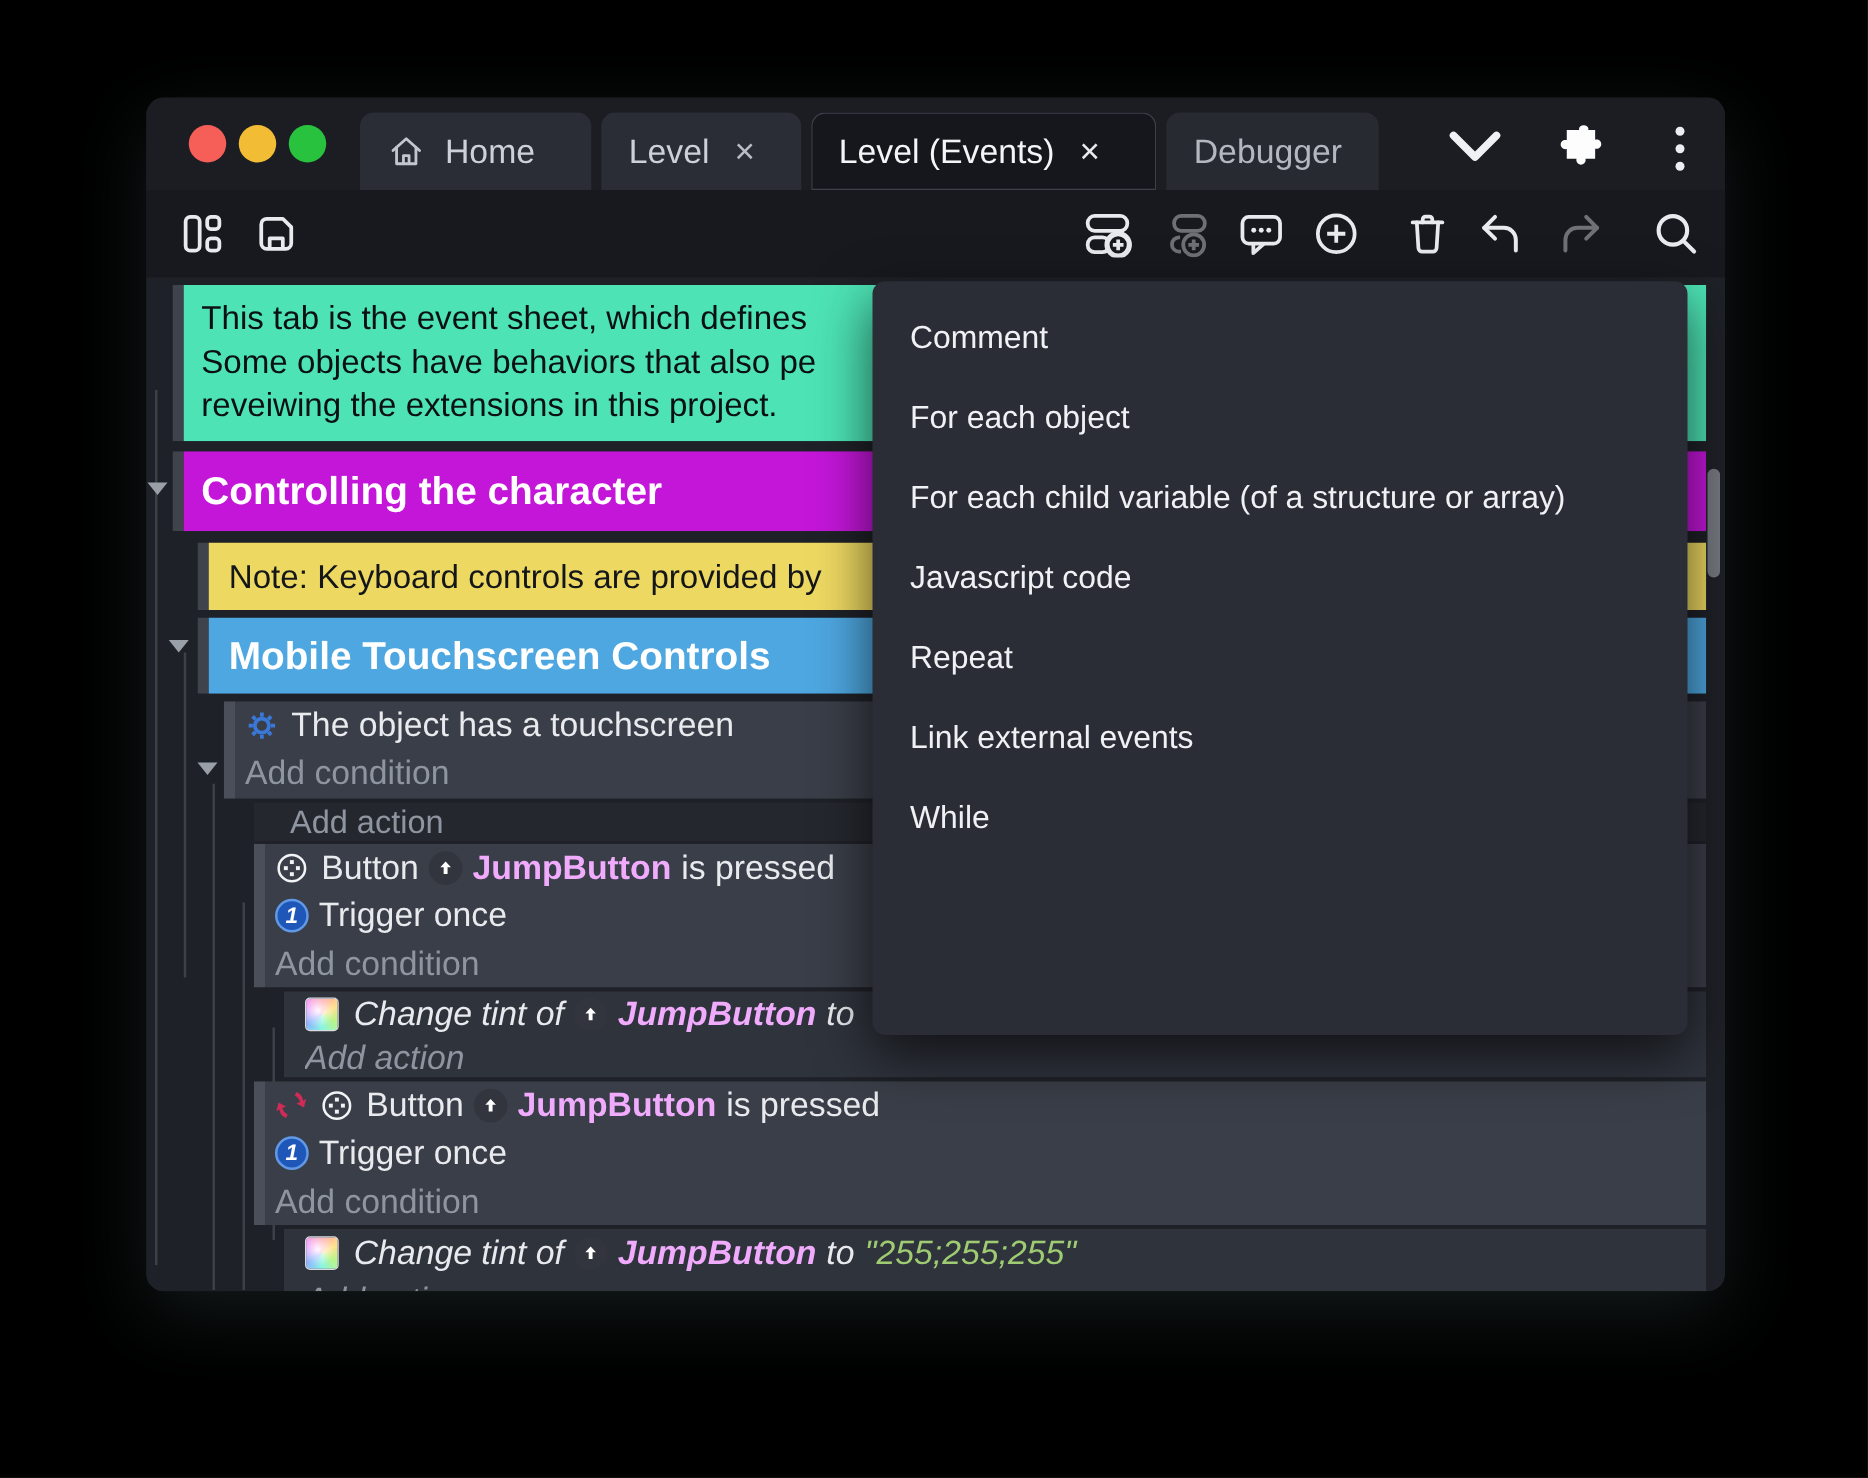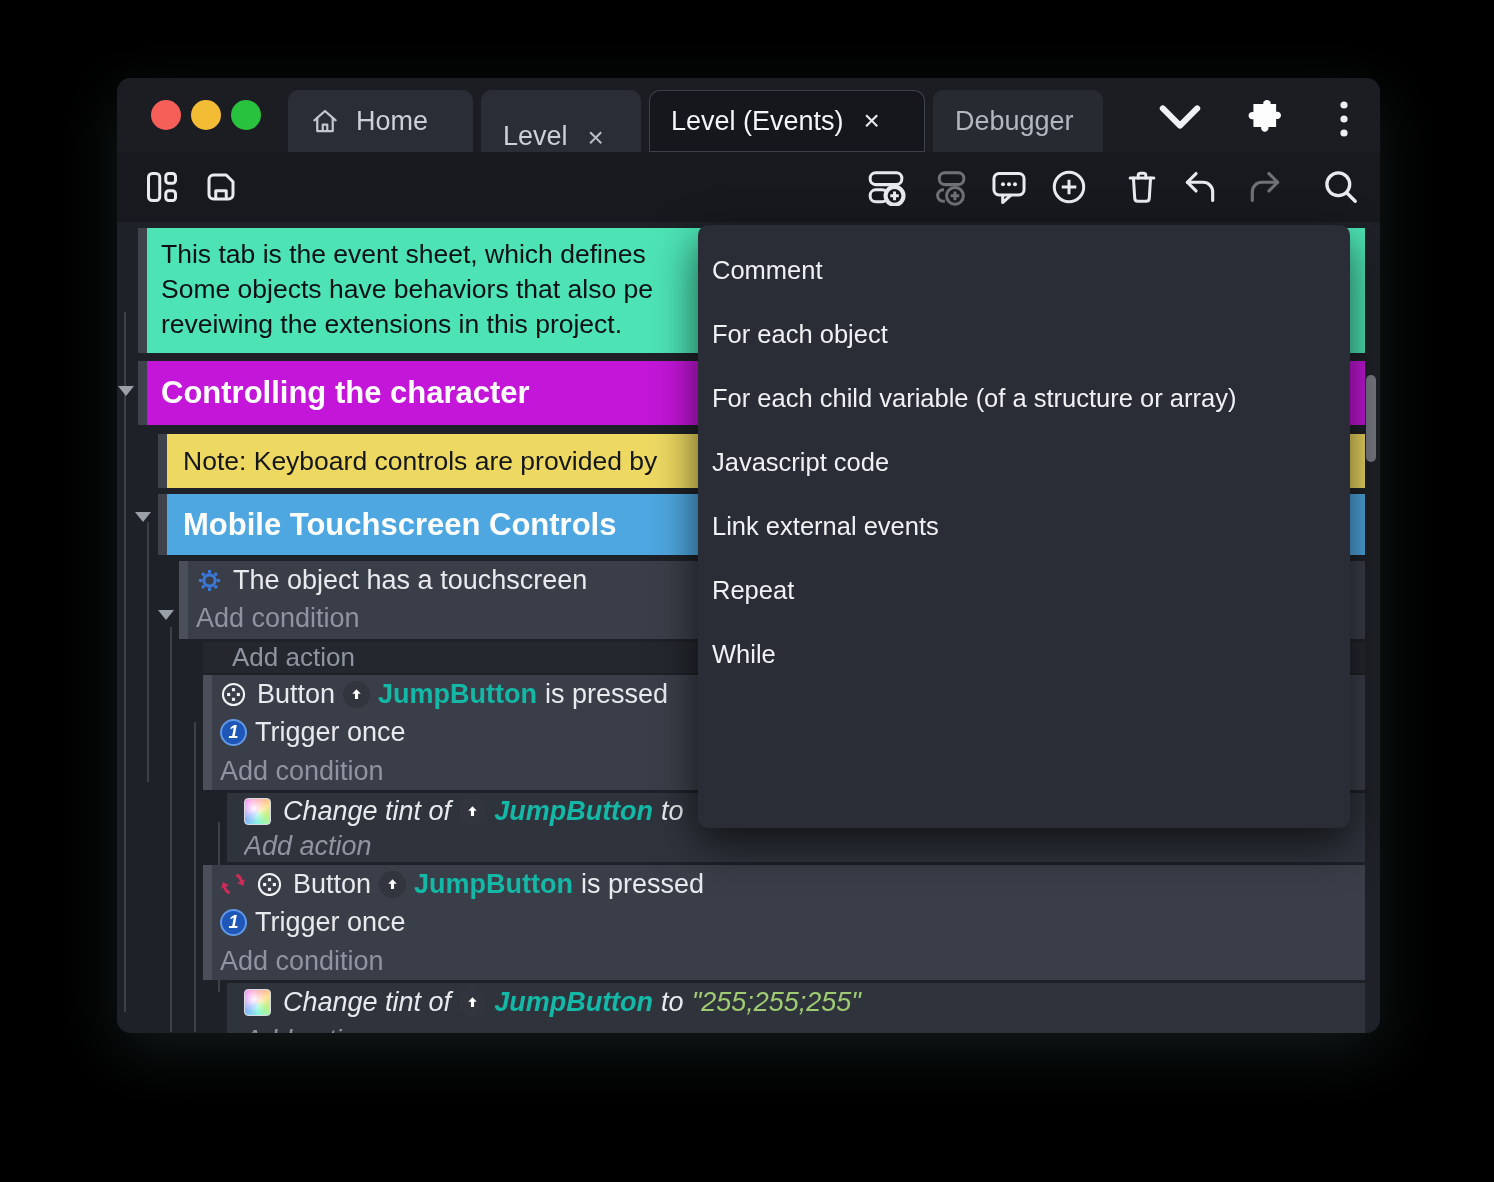--- a/index.html
+++ b/index.html
@@ -18,21 +18,21 @@
   .light.red{left:34px;background:#f65f58;}
   .light.yellow{left:74px;background:#f2bc34;}
   .light.green{left:114px;background:#28c23f;}
   .tab{
     position:absolute;top:12px;height:62px;border-radius:11px 11px 0 0;
     display:flex;align-items:center;gap:14px;padding:0 22px;box-sizing:border-box;
     font-size:27px;color:#ccd0d7;background:#2a2d35;cursor:default;
   }
   .tab .close{font-size:28px;color:#b9bdc5;margin-left:6px;line-height:1;}
   .tab.home{left:171px;width:185px;}
-  .tab.level{left:364px;width:160px;align-items:flex-end;}
+  .tab.level{left:364px;width:160px;}
   .tab.active{left:532px;width:276px;background:#15171d;color:#f4f5f7;
     box-shadow:inset 0 0 0 1px #3c4049;}
   .tab.active .close{color:#e8eaee;}
   .tab.debugger{left:816px;width:170px;color:#b3b7c0;background:#272a31;}
   .tbicon{position:absolute;top:26px;}
   svg{display:block;}
   
   .toolbar{position:absolute;left:0;top:74px;right:0;height:70px;background:#17191f;}
   .tool{position:absolute;color:#e8eaee;}
   .tool.dim{opacity:.42;}
@@ -58,41 +58,41 @@
   .comment .bc{background:#4de3b5;color:#0b1014;font-size:26.5px;line-height:35px;padding:9px 0 0 14px;}
   .g1 .bc{background:#c316d9;color:#fff;font-size:31px;font-weight:bold;line-height:64px;padding-left:14px;}
   .note .bc{background:#edd962;color:#14161a;font-size:26.5px;line-height:54px;padding-left:16px;}
   .g2 .bc{background:#4ea7e0;color:#fff;font-size:31px;font-weight:bold;line-height:61px;padding-left:16px;}
   .ev .bc{background:#3a3e48;padding-left:8px;}
   .act .bc{background:#2f333c;padding-left:8px;font-style:italic;}
   .addrow{position:absolute;right:15px;background:#24272e;color:#8f95a0;font-size:26px;}
   .line{display:flex;align-items:center;height:38.5px;font-size:27px;color:#e8eaee;gap:8px;white-space:nowrap;overflow:hidden;}
   .line.dim{color:#8f95a0;}
   .line .w{flex:none;}
-  .iname{color:#14b8a6;font-weight:bold;}
+  .iname{color:#f0abfc;font-weight:bold;}
   .str{color:#9fcb72;}
   .icn{flex:none;margin-right:2px;}
   .tinticn{width:25px;height:25px;border-radius:4px;flex:none;margin-right:4px;
     border:1px solid #d8dce2;
     background:
       radial-gradient(circle at 38% 38%, rgba(255,255,255,.95), rgba(255,255,255,0) 62%),
       conic-gradient(#ff9aa2,#ffe08a,#b8f58a,#8af5e2,#8ab0ff,#f08aff,#ff9aa2);}
   .chip{width:27px;height:27px;border-radius:50%;background:#32353d;flex:none;
     display:flex;align-items:center;justify-content:center;}
   .oncecirc{width:27px;height:27px;border-radius:50%;flex:none;box-sizing:border-box;
     background:#1e57b8;border:2px solid #6199e6;color:#fff;font-size:18px;font-weight:bold;
     font-style:italic;display:flex;align-items:center;justify-content:center;}
   .scrollthumb{position:absolute;left:1249px;top:153px;width:10px;height:87px;border-radius:5px;background:#74787f;}
   
   .menu{
     position:absolute;left:581px;top:147px;width:652px;height:603px;box-sizing:border-box;
     background:#2a2d36;border-radius:10px;padding:13px 0;
     box-shadow:0 16px 44px rgba(0,0,0,.65);
   }
-  .mitem{height:64px;line-height:64px;padding-left:14px;font-size:25.5px;color:#f0f1f4;white-space:nowrap;}
+  .mitem{height:64px;line-height:64px;padding-left:30px;font-size:25.5px;color:#f0f1f4;white-space:nowrap;}
   .mitem.hl{background:#41454f;}
 </style>
 </head>
 <body>
 
 <div class="window">
 
   <div class="titlebar">
     <div class="light red"></div>
     <div class="light yellow"></div>
@@ -420,18 +420,18 @@
     </div>
 
     <span class="scrollthumb"></span>
   </div>
 
   <div class="menu">
     <div class="mitem">Comment</div>
     <div class="mitem">For each object</div>
     <div class="mitem">For each child variable (of a structure or array)</div>
     <div class="mitem">Javascript code</div>
+    <div class="mitem">Repeat</div>
     <div class="mitem">Link external events</div>
-    <div class="mitem">Repeat</div>
     <div class="mitem">While</div>
   </div>
 
 </div>
 
 </body></html>

